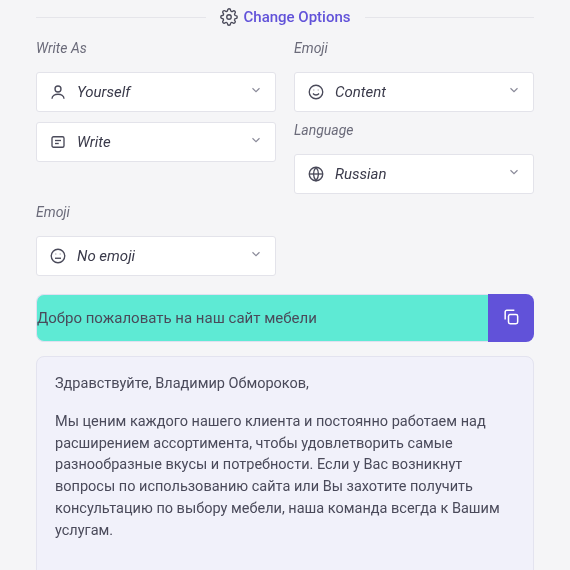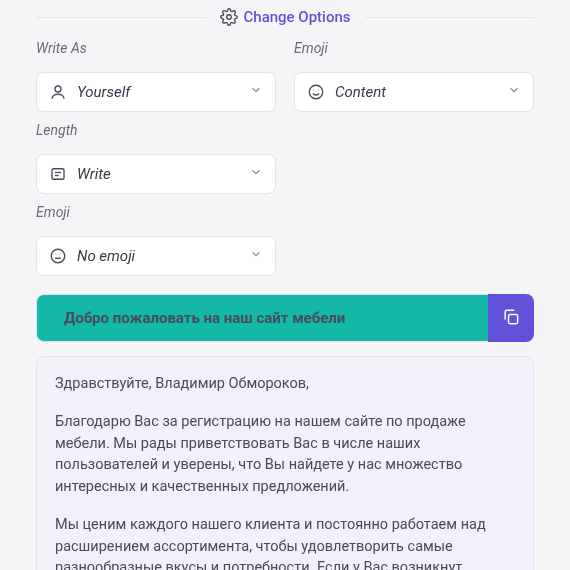--- a/index.html
+++ b/index.html
@@ -37,48 +37,47 @@
     gap: 10px 18px;
   }
   .field { display: flex; flex-direction: column; gap: 16px; font-style: italic; }
   .label { color: #6b6b7a; font-size: 14px; }
   .select {
     display: flex;
     align-items: center;
     gap: 10px;
     background: #fff;
     border: 1px solid #e3e3ea;
-    border-radius: 8px;
+    border-radius: 3px;
     padding: 10px 12px;
     color: #3a3a4a;
     font-size: 15px;
     cursor: pointer;
     position: relative;
   }
   .select .chev {
     margin-left: auto;
     color: #8a8a99;
   }
   .icon { display:inline-flex; width:18px; height:18px; color:#4a4a5a; }
   .icon svg { width:100%; height:100%; stroke: currentColor; fill:none; stroke-width:1.8; }
   .subject-row {
     display:flex;
     margin-top: 18px;
     gap:0;
   }
   .subject {
     flex:1;
-    background:#14b8a6;
+    background:#5eead4;
     border:1px solid #e0e0f0;
     border-right:none;
     border-radius: 8px 0 0 8px;
-    padding: 14px 27px;
+    padding: 14px 0;
     color:#4a4a5a;
     font-size:15px;
-    font-weight:bold;
   }
   .copy-btn {
     width:46px;
     background:#6152d9;
     border-radius:0 8px 8px 0;
     display:flex;
     align-items:center;
     justify-content:center;
     color:#fff;
     cursor:pointer;
@@ -148,37 +147,50 @@
           </svg>
       </span>
       <span>Content</span>
       <span class="chev"><svg viewBox="0 0 24 24">
             <polyline points="6 9 12 15 18 9"></polyline>
           </svg></span>
     </div>
   </div>
 
   <div class="field">
-    <span class="label">Length</span>
     <div class="select">
       <span class="icon">
         <svg viewBox="0 0 24 24">
             <rect x="4" y="5" width="16" height="14" rx="2"></rect>
             <line x1="8" y1="10" x2="16" y2="10"></line>
             <line x1="8" y1="14" x2="13" y2="14"></line>
           </svg>
       </span>
       <span>Write</span>
       <span class="chev"><svg viewBox="0 0 24 24">
             <polyline points="6 9 12 15 18 9"></polyline>
           </svg></span>
     </div>
   </div>
 
   <div class="field">
+    <span class="label">Language</span>
+    <div class="select">
+      <span class="icon">
+        <svg viewBox="0 0 24 24">
+            <circle cx="12" cy="12" r="9"></circle>
+            <line x1="3" y1="12" x2="21" y2="12"></line>
+            <path d="M12 3a14 14 0 0 1 0 18a14 14 0 0 1 0-18"></path>
+          </svg>
+      </span>
+      <span>Russian</span>
+      <span class="chev"><svg viewBox="0 0 24 24">
+            <polyline points="6 9 12 15 18 9"></polyline>
+          </svg></span>
+    </div>
   </div>
 
   <div class="field">
     <span class="label">Emoji</span>
     <div class="select">
       <span class="icon">
         <svg viewBox="0 0 24 24">
             <circle cx="12" cy="12" r="9"></circle>
             <line x1="9" y1="9" x2="9" y2="9.5"></line>
             <line x1="15" y1="9" x2="15" y2="9.5"></line>
@@ -201,16 +213,15 @@
       <svg viewBox="0 0 24 24">
           <rect x="9" y="9" width="11" height="11" rx="2"></rect>
           <path d="M5 15V6a2 2 0 0 1 2-2h9"></path>
         </svg>
     </span>
   </div>
 </div>
 
 <div class="body-area">
   <p>Здравствуйте, Владимир Обмороков,</p>
-  <p>Благодарю Вас за регистрацию на нашем сайте по продаже мебели. Мы рады приветствовать Вас в числе наших пользователей и уверены, что Вы найдете у нас множество интересных и качественных предложений.</p>
   <p>Мы ценим каждого нашего клиента и постоянно работаем над расширением ассортимента, чтобы удовлетворить самые разнообразные вкусы и потребности. Если у Вас возникнут вопросы по использованию сайта или Вы захотите получить консультацию по выбору мебели, наша команда всегда к Вашим услугам.</p>
 
 </div>
 
 </body></html>

